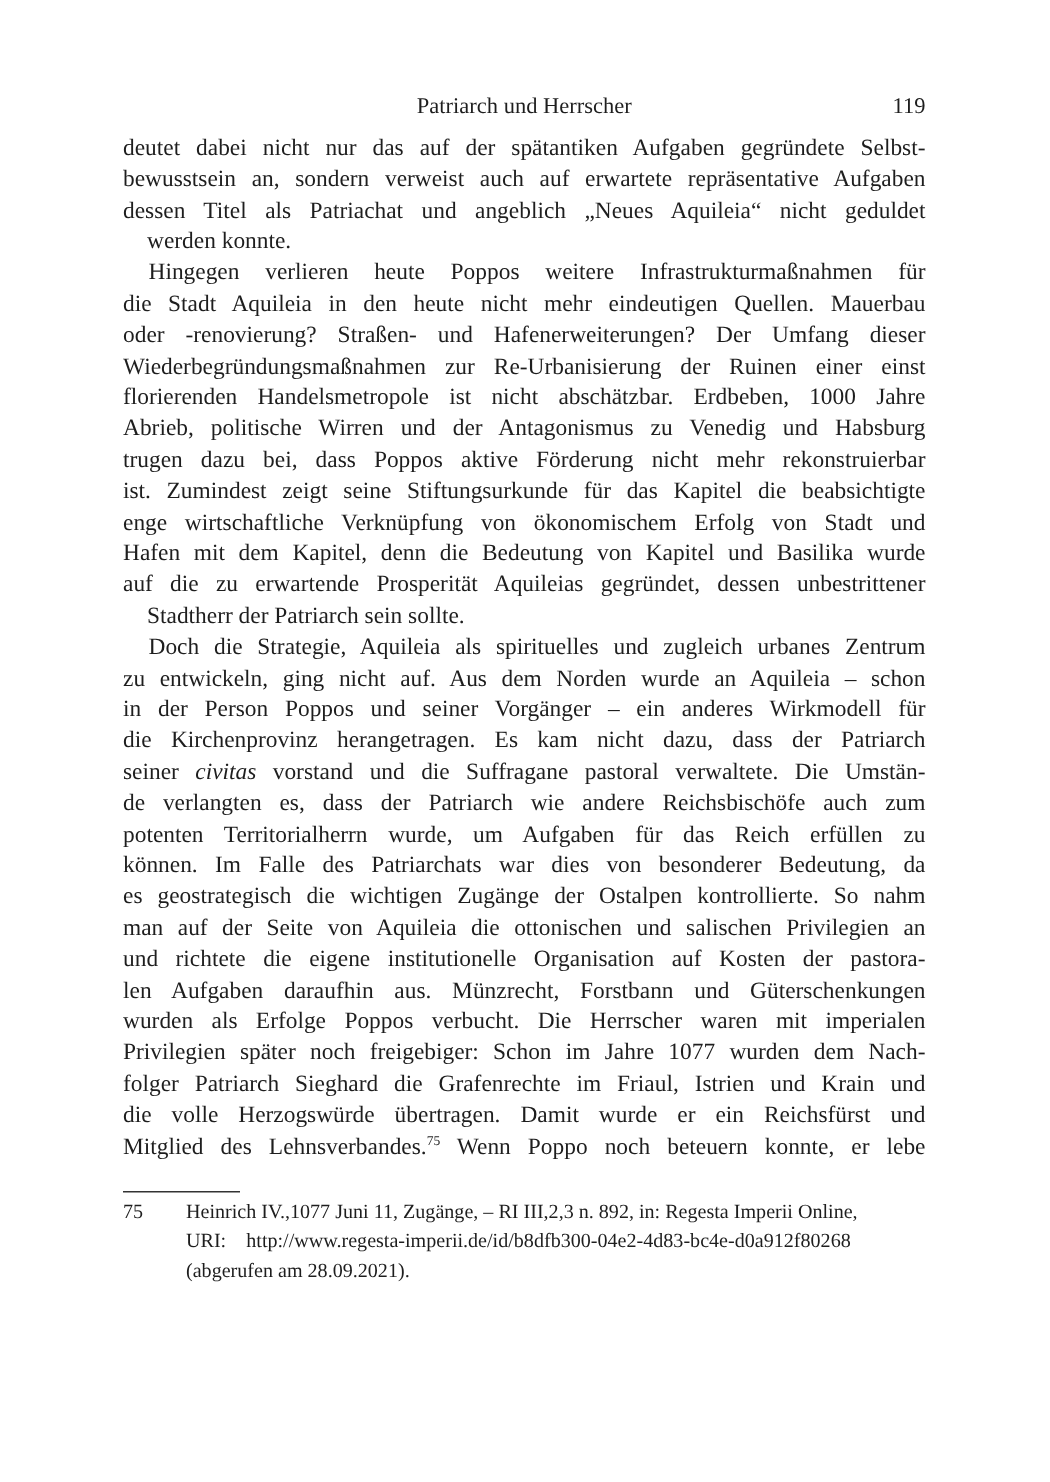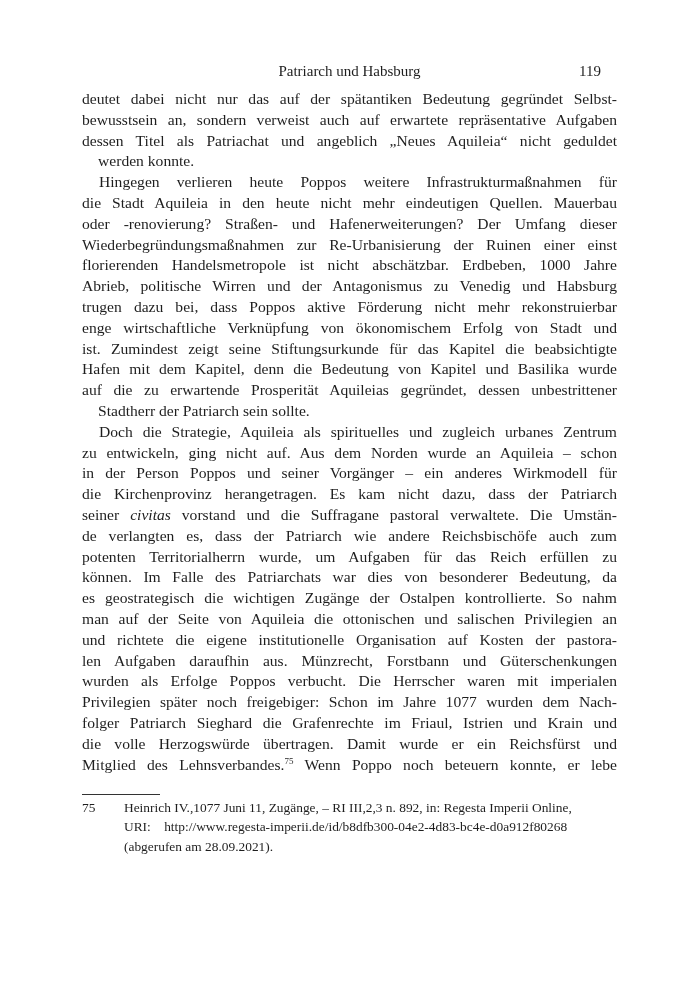--- a/index.html
+++ b/index.html
@@ -1,59 +1,59 @@
 <!DOCTYPE html>
 <html><head>
 <meta charset="utf-8">
 <style>
   html, body { margin: 0; padding: 0; background: #ffffff; }
   body { width: 700px; height: 988px; position: relative; overflow: hidden;
          font-family: "Liberation Serif", "DejaVu Serif", serif; color: #1e1e1e; }
   .running-head { position: absolute; top: 60px; left: 82px; width: 535px; height: 22px;
                   font-size: 15px; line-height: 22px; }
   .running-title { position: absolute; left: 0; right: 0; text-align: center; }
-  .page-number { position: absolute; right: 16px; top: 0; }
+  .page-number { position: absolute; right: 0; top: 0; }
   .body-text { position: absolute; top: 89px; left: 82px; width: 535px;
                font-size: 15.6px; line-height: 20.8px; text-align: justify; hyphens: manual; }
   .body-text p { margin: 0; }
   .line { display: block; text-align: justify; text-align-last: justify; white-space: nowrap; height: 20.8px; }
   .line.last { text-align-last: left; margin-left: 16px; }
   .footnote-rule { position: absolute; top: 794px; left: 82px; width: 78px; border-top: 1px solid #333; }
   .footnotes { position: absolute; top: 798px; left: 82px; width: 535px; font-size: 13.4px; line-height: 19.4px; }
   .fn { position: relative; padding-left: 26px; }
   .fn-num { position: absolute; left: 0; top: 0; }
   .fn .line { height: 19.4px; }
   sup { font-size: 9px; line-height: 0; vertical-align: 6px; }
   em { font-style: italic; }
 </style>
 </head>
 <body>
 
 <div class="running-head">
-  <span class="running-title">Patriarch und Habsburg</span>
+  <span class="running-title">Patriarch und Herrscher</span>
   <span class="page-number">119</span>
 </div>
 
 <div class="body-text">
   <p>
-    <span class="line">deutet dabei nicht nur das auf der spätantiken Bedeutung gegründet Selbst-</span>
+    <span class="line">deutet dabei nicht nur das auf der spätantiken Aufgaben gegründete Selbst-</span>
     <span class="line">bewusstsein an, sondern verweist auch auf erwartete repräsentative Aufgaben</span>
     <span class="line">dessen Titel als Patriachat und angeblich „Neues Aquileia“ nicht geduldet</span>
     <span class="line last">werden konnte.</span>
   </p>
   <p>
     <span class="line" style="padding-left:17px">Hingegen verlieren heute Poppos weitere Infrastrukturmaßnahmen für</span>
     <span class="line">die Stadt Aquileia in den heute nicht mehr eindeutigen Quellen. Mauerbau</span>
     <span class="line">oder -renovierung? Straßen- und Hafenerweiterungen? Der Umfang dieser</span>
     <span class="line">Wiederbegründungsmaßnahmen zur Re-Urbanisierung der Ruinen einer einst</span>
     <span class="line">florierenden Handelsmetropole ist nicht abschätzbar. Erdbeben, 1000 Jahre</span>
     <span class="line">Abrieb, politische Wirren und der Antagonismus zu Venedig und Habsburg</span>
     <span class="line">trugen dazu bei, dass Poppos aktive Förderung nicht mehr rekonstruierbar</span>
+    <span class="line">ist. Zumindest zeigt seine Stiftungsurkunde für das Kapitel die beabsichtigte</span>
     <span class="line">enge wirtschaftliche Verknüpfung von ökonomischem Erfolg von Stadt und</span>
-    <span class="line">ist. Zumindest zeigt seine Stiftungsurkunde für das Kapitel die beabsichtigte</span>
     <span class="line">Hafen mit dem Kapitel, denn die Bedeutung von Kapitel und Basilika wurde</span>
     <span class="line">auf die zu erwartende Prosperität Aquileias gegründet, dessen unbestrittener</span>
     <span class="line last">Stadtherr der Patriarch sein sollte.</span>
   </p>
   <p>
     <span class="line" style="padding-left:17px">Doch die Strategie, Aquileia als spirituelles und zugleich urbanes Zentrum</span>
     <span class="line">zu entwickeln, ging nicht auf. Aus dem Norden wurde an Aquileia – schon</span>
     <span class="line">in der Person Poppos und seiner Vorgänger – ein anderes Wirkmodell für</span>
     <span class="line">die Kirchenprovinz herangetragen. Es kam nicht dazu, dass der Patriarch</span>
     <span class="line"><span>seiner </span><em>civitas</em><span> vorstand und die Suffragane pastoral verwaltete. Die Umstän-</span></span>

